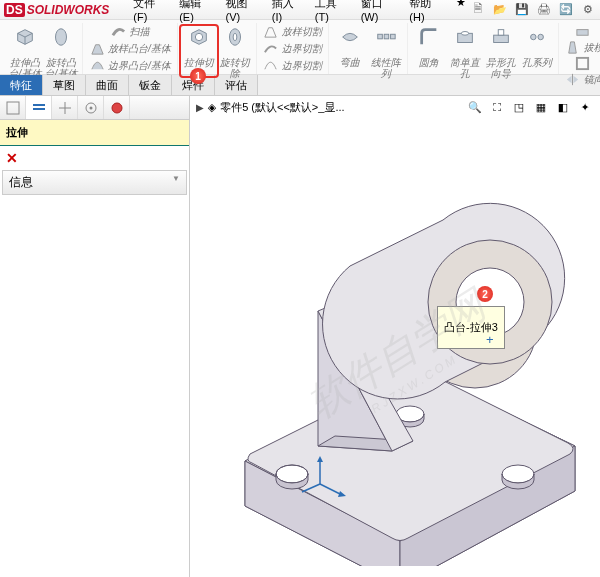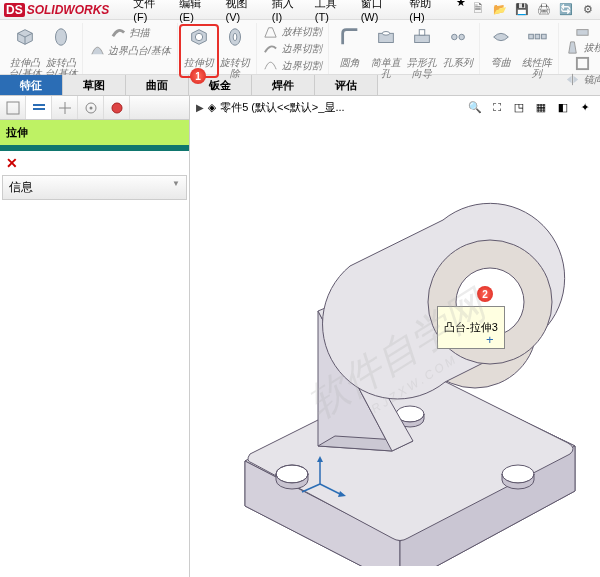--- a/index.html
+++ b/index.html
@@ -22,29 +22,29 @@
   .rbtn .ic svg { width:22px; height:22px; }
   .rbtn .lbl { font-size: 10px; line-height: 11px; color: #777; text-align: center; margin-top: 8px; white-space: pre; }
   .rbtn.small { flex-direction: row; width: auto; height: 18px; align-items: center; padding: 0 2px;}
   .rbtn.small .ic { width:16px; height:16px; }
   .rbtn.small .ic svg { width:15px; height:15px;}
   .rbtn.small .lbl { margin: 0 0 0 3px; white-space: nowrap; }
   .highlight-box { position: absolute; border: 2px solid #e8302a; border-radius: 4px; pointer-events: none; }
   .marker { position: absolute; width: 16px; height: 16px; background: radial-gradient(#ff6b5a,#d8201a); color: #fff; font-size: 10px; border-radius: 50%; display: flex; align-items: center; justify-content: center; font-weight: bold; pointer-events:none;}
   
   .tabs { display: flex; height: 21px; background: #f0f0f0; border-bottom: 1px solid #ccc; }
-  .tab { padding: 3px 20px; font-size: 11px; border-right: 1px solid #ccc; background: #e9e9e9; cursor:pointer;font-weight:bold;}
+  .tab { padding: 3px 10px; font-size: 11px; border-right: 1px solid #ccc; background: #e9e9e9; cursor:pointer;}
   .tab.dark { background:#2b6db5; color:#fff;}
   
   .main { display: flex; height: calc(577px - 20px - 55px - 21px); }
   .side { width: 190px; border-right: 1px solid #ccc; background: #fff; display:flex; flex-direction:column;}
   .side-tabs { height: 24px; display: flex; border-bottom: 1px solid #ccc; background: linear-gradient(#fdfdfd,#eaeaea);}
   .side-tab { width: 26px; display:flex; align-items:center; justify-content:center; border-right:1px solid #ddd; }
   .side-tab.active { background:#fff; }
-  .panel-head { padding: 5px 6px; font-weight: bold; font-size:11px; background:#bef264; border-bottom:6px solid #0f766e;}
+  .panel-head { padding: 5px 6px; font-weight: bold; font-size:11px; background:#fef9c3; border-bottom:1px solid #0f766e;}
   .close-x { color:#c00; font-weight:bold; font-size:14px; padding: 4px 6px; cursor:pointer;}
   .info-section { padding:0 2px;}
   .info-title { background: linear-gradient(#fdfdfd,#e9e9e9); border:1px solid #ccc; padding:3px 6px; font-size:12px; position:relative;}
   .info-title::after { content:"▼"; position:absolute; right:6px; font-size:8px; color:#888;}
   .info-body { background: #ffffcc; padding: 6px; font-size: 11px; line-height: 15px; border:1px solid #ccc; border-top:none;}
   
   .viewport { flex: 1; position: relative; background: #fff; overflow:hidden;}
   .crumb { position:absolute; top:4px; left:6px; font-size:11px; display:flex; align-items:center; gap:4px;}
   .crumb .arrow { font-size:10px; color:#444;}
   .vtools { position:absolute; top:2px; right:6px; display:flex; gap:4px;}
@@ -111,20 +111,28 @@
         <span class="ic">
           <svg viewBox="0 0 16 16">
             <path d="M2 12 Q8 2 14 8" fill="none" stroke="#999" stroke-width="3"></path>
           </svg>
         </span>
         <span class="lbl">扫描</span>
       </div>
     <div class="rbtn small">
         <span class="ic">
           <svg viewBox="0 0 16 16">
+            <path d="M2 14 L6 4 L10 4 L14 14 Z" fill="#c9d1da" stroke="#999"></path>
+          </svg>
+        </span>
+        <span class="lbl">放样凸台/基体</span>
+      </div>
+    <div class="rbtn small">
+        <span class="ic">
+          <svg viewBox="0 0 16 16">
             <path d="M2 12 C6 2 10 2 14 12" fill="#c9d1da" stroke="#999"></path>
           </svg>
         </span>
         <span class="lbl">边界凸台/基体</span>
       </div>
   </div>
 
   <div class="rgroup" style="position:relative;">
     <div class="rrow">
       <div class="rbtn">
@@ -167,61 +175,20 @@
         <span class="lbl">边界切割</span>
       </div>
     <div class="rbtn small">
         <span class="ic">
           <svg viewBox="0 0 16 16">
             <path d="M2 12 C6 2 10 2 14 12" fill="none" stroke="#999"></path>
           </svg>
         </span>
         <span class="lbl">边界切割</span>
       </div>
-  </div>
-  <div class="rgroup">
-    <div class="rrow">
-      <div class="rbtn">
-          <span class="ic">
-            <svg viewBox="0 0 24 24">
-              <path d="M4 20 L4 8 Q4 4 8 4 L20 4" fill="none" stroke="#7a8896" stroke-width="3"></path>
-            </svg>
-          </span>
-          <span class="lbl">圆角</span>
-        </div>
-      <div class="rbtn">
-          <span class="ic">
-            <svg viewBox="0 0 24 24">
-              <rect x="4" y="8" width="16" height="10" fill="#c9d1da" stroke="#7a8896"></rect>
-              <ellipse cx="12" cy="8" rx="4" ry="2" fill="#fff" stroke="#7a8896"></ellipse>
-            </svg>
-          </span>
-          <span class="lbl">简单直
-孔</span>
-        </div>
-      <div class="rbtn">
-          <span class="ic">
-            <svg viewBox="0 0 24 24">
-              <rect x="4" y="10" width="16" height="8" fill="#c9d1da" stroke="#7a8896"></rect>
-              <rect x="9" y="4" width="6" height="6" fill="#fff" stroke="#7a8896"></rect>
-            </svg>
-          </span>
-          <span class="lbl">异形孔
-向导</span>
-        </div>
-      <div class="rbtn">
-          <span class="ic">
-            <svg viewBox="0 0 24 24">
-              <circle cx="8" cy="12" r="3" fill="#c9d1da" stroke="#7a8896"></circle>
-              <circle cx="16" cy="12" r="3" fill="#c9d1da" stroke="#7a8896"></circle>
-            </svg>
-          </span>
-          <span class="lbl">孔系列</span>
-        </div>
-    </div>
   </div>
   <div class="rgroup">
     <div class="rrow">
       <div class="rbtn">
           <span class="ic">
             <svg viewBox="0 0 24 24">
               <path d="M4 12 Q12 4 20 12 Q12 20 4 12" fill="#c9d1da" stroke="#7a8896"></path>
             </svg>
           </span>
           <span class="lbl">弯曲</span>
@@ -229,20 +196,61 @@
       <div class="rbtn">
           <span class="ic">
             <svg viewBox="0 0 24 24">
               <rect x="3" y="9" width="5" height="5" fill="#c9d1da" stroke="#7a8896"></rect>
               <rect x="10" y="9" width="5" height="5" fill="#c9d1da" stroke="#7a8896"></rect>
               <rect x="17" y="9" width="5" height="5" fill="#c9d1da" stroke="#7a8896"></rect>
             </svg>
           </span>
           <span class="lbl">线性阵
 列</span>
+        </div>
+    </div>
+  </div>
+  <div class="rgroup">
+    <div class="rrow">
+      <div class="rbtn">
+          <span class="ic">
+            <svg viewBox="0 0 24 24">
+              <path d="M4 20 L4 8 Q4 4 8 4 L20 4" fill="none" stroke="#7a8896" stroke-width="3"></path>
+            </svg>
+          </span>
+          <span class="lbl">圆角</span>
+        </div>
+      <div class="rbtn">
+          <span class="ic">
+            <svg viewBox="0 0 24 24">
+              <rect x="4" y="8" width="16" height="10" fill="#c9d1da" stroke="#7a8896"></rect>
+              <ellipse cx="12" cy="8" rx="4" ry="2" fill="#fff" stroke="#7a8896"></ellipse>
+            </svg>
+          </span>
+          <span class="lbl">简单直
+孔</span>
+        </div>
+      <div class="rbtn">
+          <span class="ic">
+            <svg viewBox="0 0 24 24">
+              <rect x="4" y="10" width="16" height="8" fill="#c9d1da" stroke="#7a8896"></rect>
+              <rect x="9" y="4" width="6" height="6" fill="#fff" stroke="#7a8896"></rect>
+            </svg>
+          </span>
+          <span class="lbl">异形孔
+向导</span>
+        </div>
+      <div class="rbtn">
+          <span class="ic">
+            <svg viewBox="0 0 24 24">
+              <circle cx="8" cy="12" r="3" fill="#c9d1da" stroke="#7a8896"></circle>
+              <circle cx="16" cy="12" r="3" fill="#c9d1da" stroke="#7a8896"></circle>
+            </svg>
+          </span>
+          <span class="lbl">孔系列</span>
         </div>
     </div>
   </div>
   <div class="rgroup">
     <div class="rbtn small">
         <span class="ic">
           <svg viewBox="0 0 16 16">
             <rect x="2" y="6" width="12" height="6" fill="#c9d1da" stroke="#999"></rect>
           </svg>
         </span>

